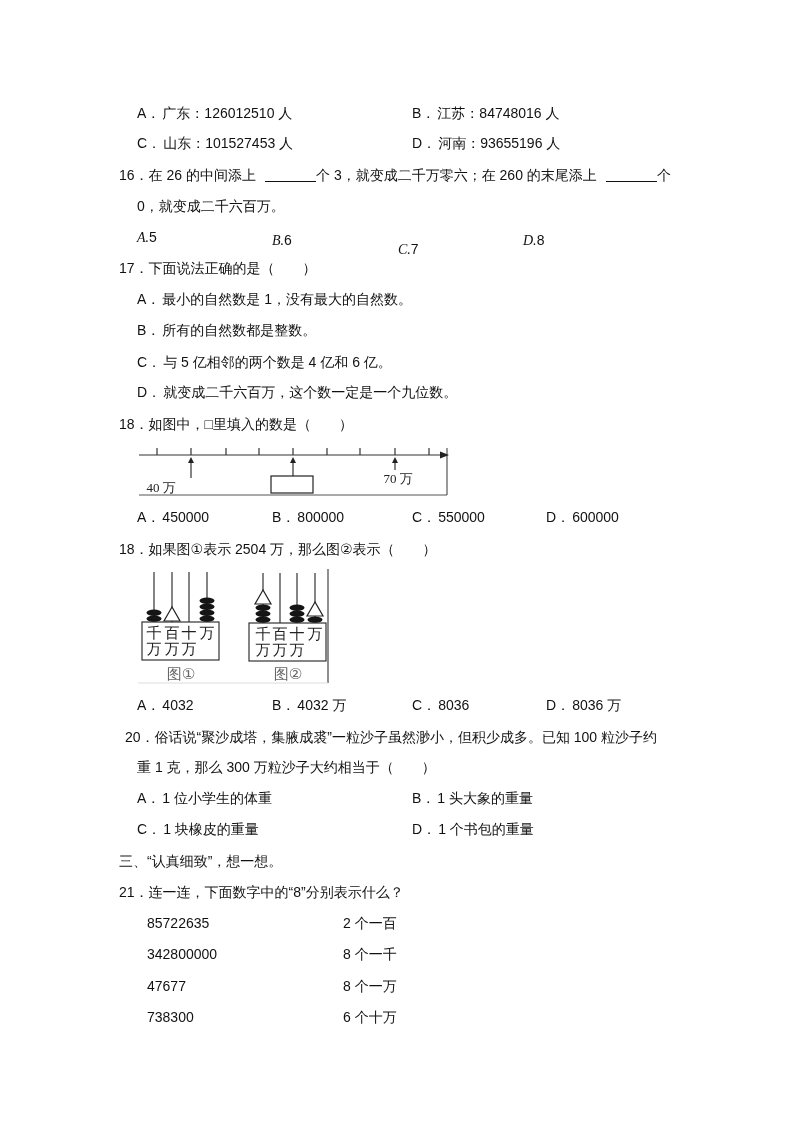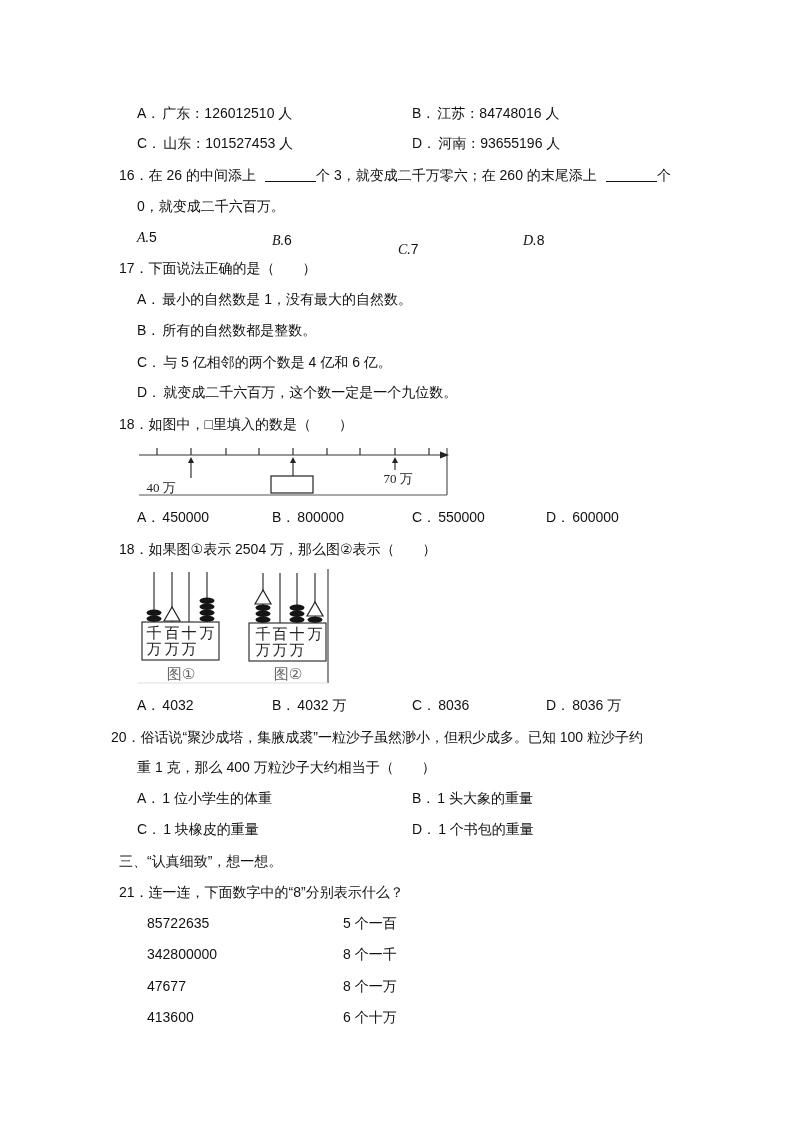--- a/index.html
+++ b/index.html
@@ -189,42 +189,42 @@
 <div class="ln" style="top:696px;left:272px">
   <span class="lbl">B．</span><span>4032 万</span>
 </div>
 <div class="ln" style="top:696px;left:412px">
   <span class="lbl">C．</span><span>8036</span>
 </div>
 <div class="ln" style="top:696px;left:546px">
   <span class="lbl">D．</span><span>8036 万</span>
 </div>
 
-<div class="ln" style="top:728px;left:111px">
+<div class="ln" style="top:728px;left:125px">
   <span>20．</span><span>俗话说“聚沙成塔，集腋成裘”一粒沙子虽然渺小，但积少成多。已知 100 粒沙子约</span>
 </div>
-<div class="ln" style="top:758px;left:137px">重 1 克，那么 400 万粒沙子大约相当于（　　）</div>
+<div class="ln" style="top:758px;left:137px">重 1 克，那么 300 万粒沙子大约相当于（　　）</div>
 <div class="ln" style="top:789px;left:137px">
   <span class="lbl">A．</span><span>1 位小学生的体重</span>
 </div>
 <div class="ln" style="top:789px;left:412px">
   <span class="lbl">B．</span><span>1 头大象的重量</span>
 </div>
 <div class="ln" style="top:820px;left:137px">
   <span class="lbl">C．</span><span>1 块橡皮的重量</span>
 </div>
 <div class="ln" style="top:820px;left:412px">
   <span class="lbl">D．</span><span>1 个书包的重量</span>
 </div>
 
 <div class="ln bold" style="top:852px;left:119px">三、“认真细致”，想一想。</div>
 
 <div class="ln" style="top:883px;left:119px">
   <span>21．</span><span>连一连，下面数字中的“8”分别表示什么？</span>
 </div>
 <div class="ln" style="top:914px;left:147px">85722635</div>
-<div class="ln" style="top:914px;left:343px">5 个一百</div>
+<div class="ln" style="top:914px;left:343px">2 个一百</div>
 <div class="ln" style="top:945px;left:147px">342800000</div>
 <div class="ln" style="top:945px;left:343px">8 个一千</div>
 <div class="ln" style="top:977px;left:147px">47677</div>
 <div class="ln" style="top:977px;left:343px">8 个一万</div>
-<div class="ln" style="top:1008px;left:147px">413600</div>
+<div class="ln" style="top:1008px;left:147px">738300</div>
 <div class="ln" style="top:1008px;left:343px">6 个十万</div>
 
 </body></html>

